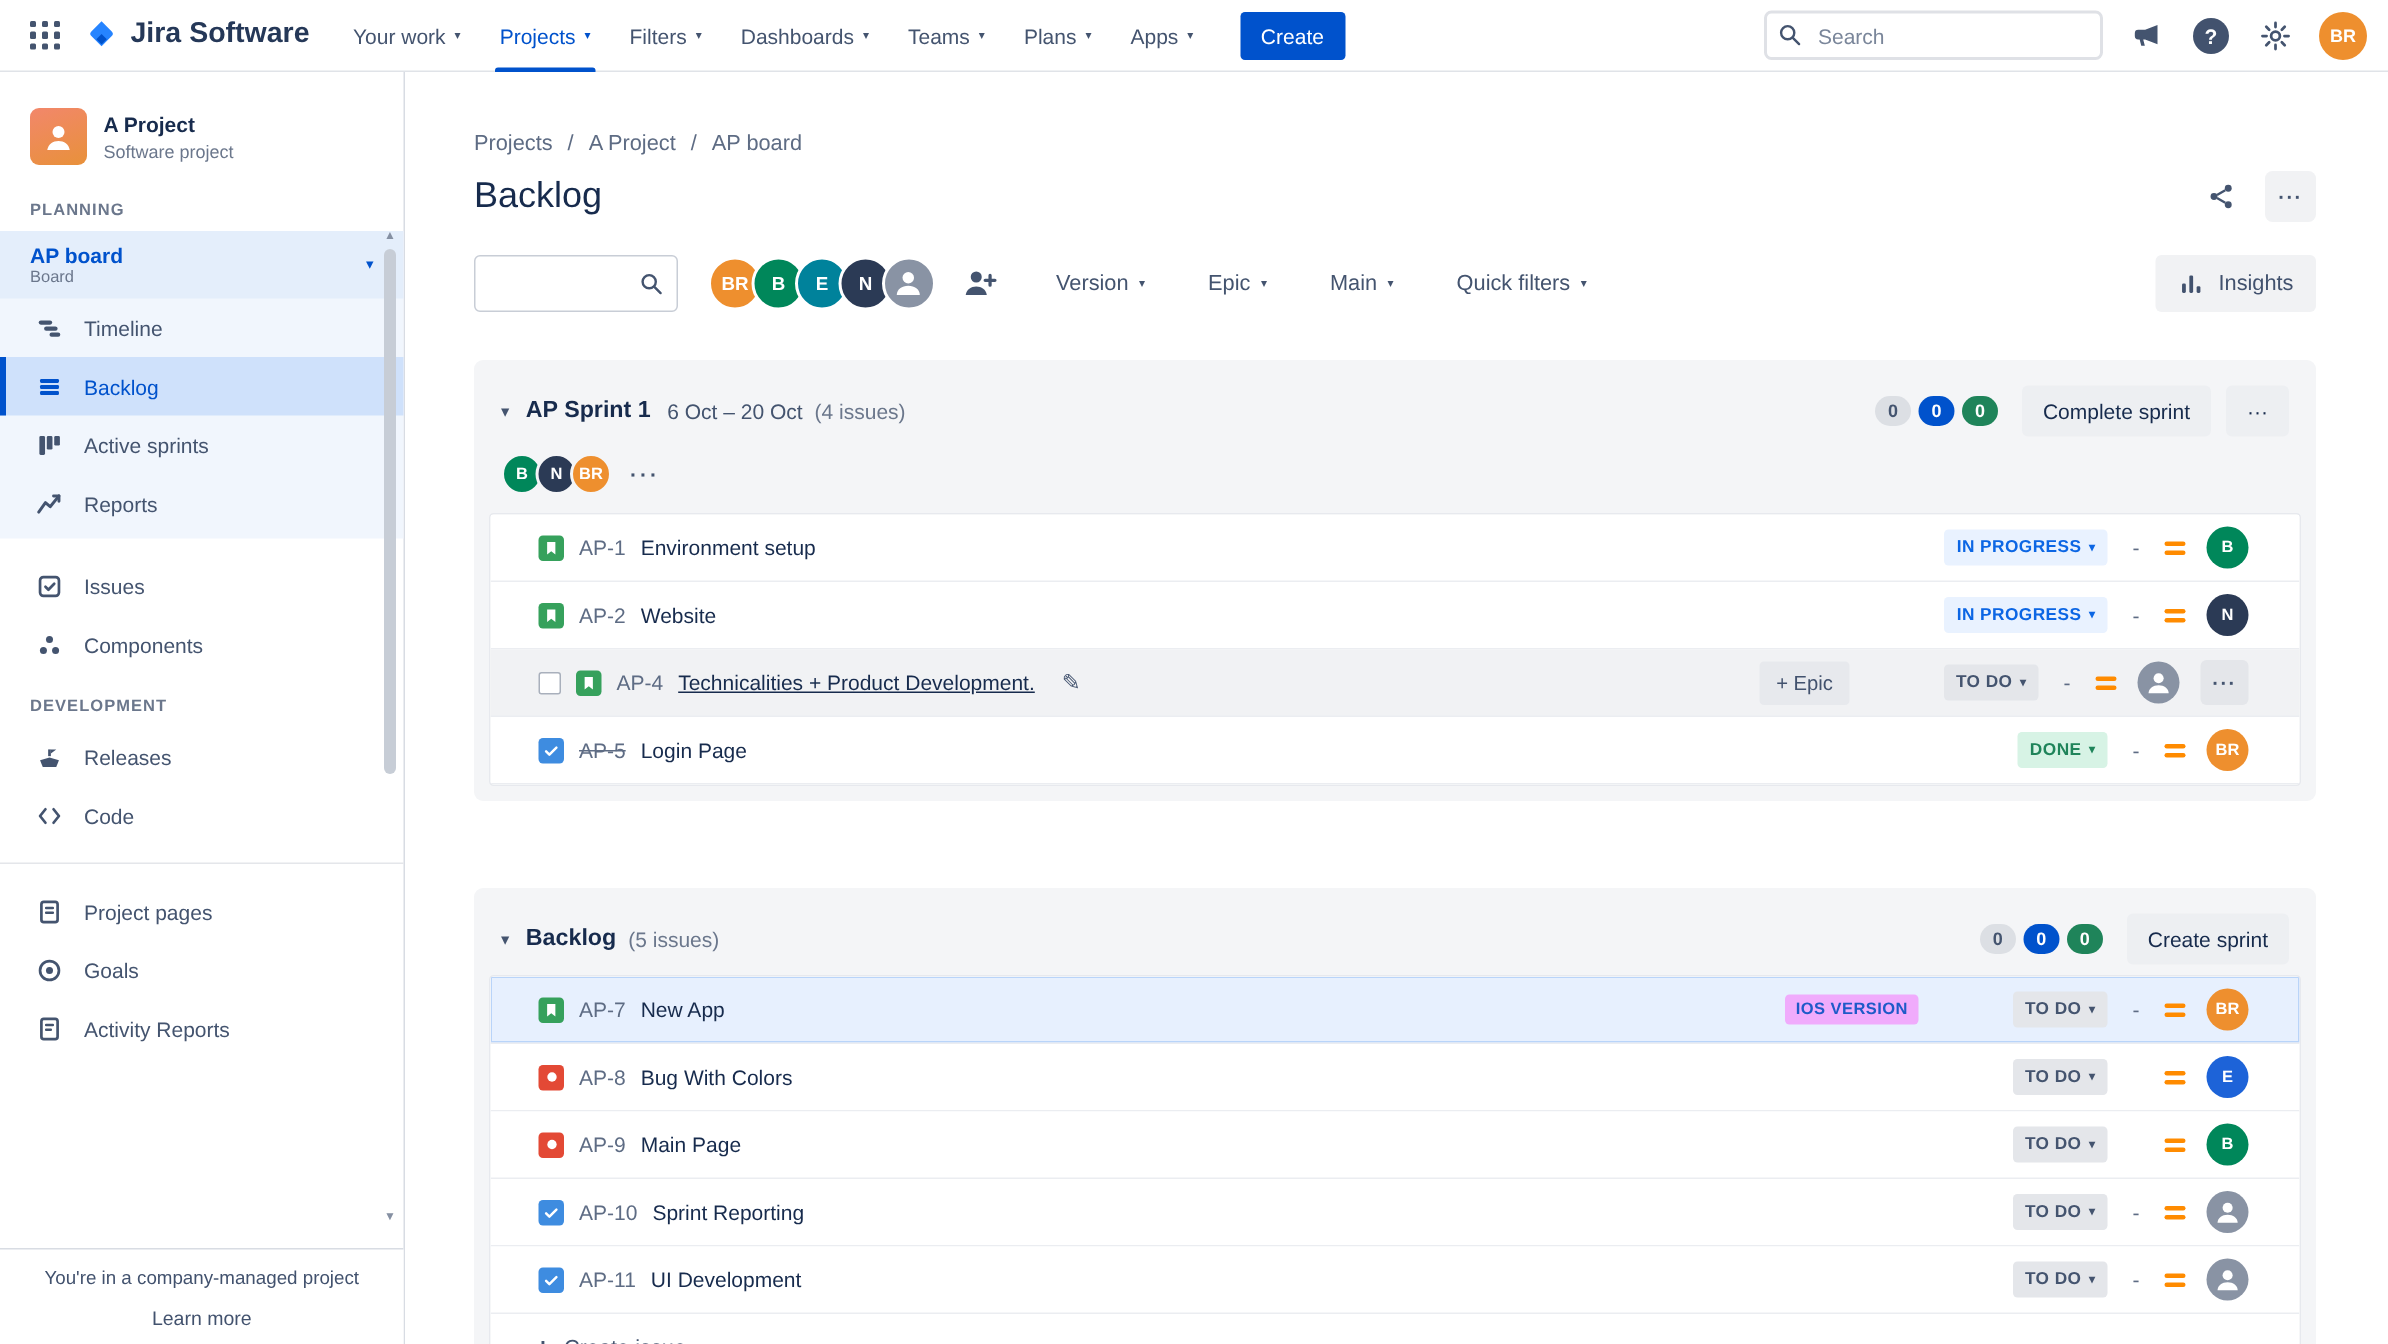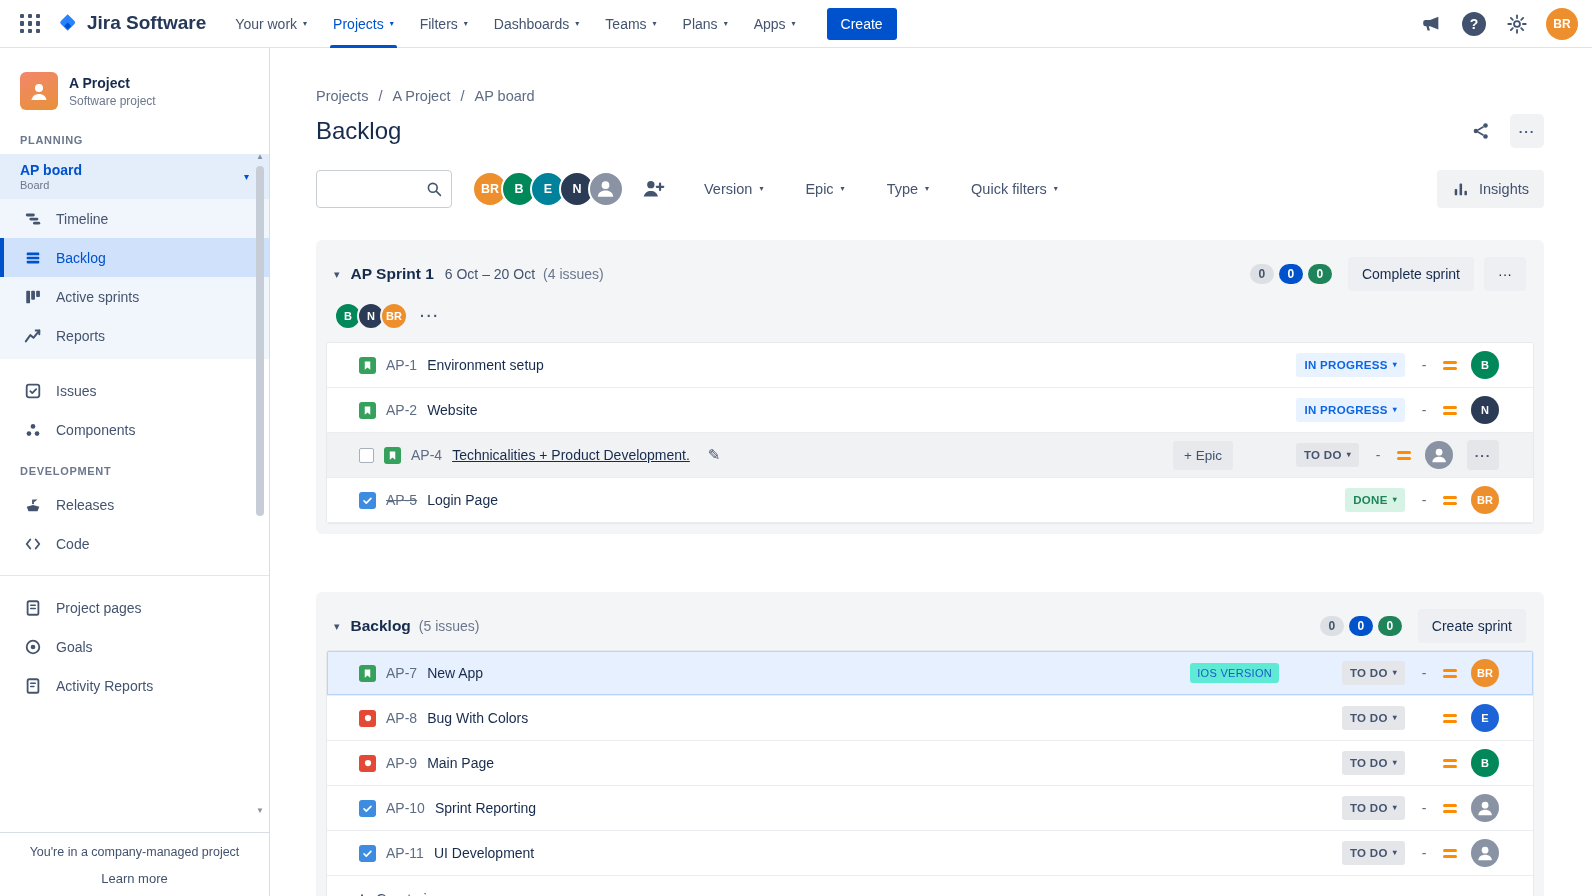--- a/index.html
+++ b/index.html
@@ -98,21 +98,21 @@
   .issue-row.selected{background:#E7F0FE;box-shadow:inset 0 0 0 1px #B9D4F9}
   .row-left{display:flex;align-items:center;gap:10px;min-width:0}
   .cbx{width:15px;height:15px;border:1px solid #A9B0BC;border-radius:2px;background:#fff;flex:none;cursor:pointer}
   .type-ic{width:17px;height:17px;border-radius:3px;display:flex;align-items:center;justify-content:center;flex:none}
   .ikey{font-size:14px;color:#5E6C84;white-space:nowrap}
   .ikey.resolved{text-decoration:line-through}
   .isum{font-size:14px;color:#172B4D;white-space:nowrap}
   .isum.editing{text-decoration:underline}
   .pencil{font-size:15px;color:#44546F;margin-left:8px;cursor:pointer}
   .row-right{margin-left:auto;display:flex;align-items:center;gap:14px}
-  .epic-pill{font-size:11px;font-weight:400;color:#1E5AC8;background:#5eead4;border-radius:3px;padding:4px 7px;letter-spacing:.3px}
+  .epic-pill{font-size:11px;font-weight:700;color:#1E5AC8;background:#f0abfc;border-radius:3px;padding:4px 7px;letter-spacing:.3px}
   .epic-add{background:#E7E9ED;border:none;border-radius:3px;height:29px;padding:0 11px;font-size:13.5px;color:#42526E;cursor:pointer}
   .status-slot{width:112px;display:flex;justify-content:flex-end}
   .status-chip{display:flex;align-items:center;gap:5px;height:24px;padding:0 8px;border-radius:3px;font-size:11.5px;font-weight:700;letter-spacing:.3px;cursor:pointer;white-space:nowrap}
   .st-todo{background:#E4E6EA;color:#44546F}
   .st-inprog{background:#E9F2FF;color:#0C66E4}
   .st-done{background:#D7F3E5;color:#1F845A}
   .estimate{font-size:14px;color:#5E6C84;width:10px;text-align:center}
   .prio{display:flex;flex-direction:column;gap:3px;width:14px}
   .prio i{height:3px;border-radius:1.5px;background:#FF8B00;display:block}
   .row-avatar{width:28px;height:28px;font-size:11px;cursor:pointer}
@@ -169,20 +169,27 @@
         <span>Plans</span>
         <span class="chev">▾</span>
       </div>
     <div class="mitem">
         <span>Apps</span>
         <span class="chev">▾</span>
       </div>
   </nav>
   <button class="create-btn">Create</button>
   <div class="tn-right">
+    <div class="searchbox">
+      <svg class="mag" width="16" height="16" viewBox="0 0 20 20" fill="none" stroke="#44546F" stroke-width="2">
+          <circle cx="8.5" cy="8.5" r="5.5"></circle>
+          <path d="M13 13l5 5" stroke-linecap="round"></path>
+        </svg>
+      <input placeholder="Search" style="">
+    </div>
     <button class="ticon">
       <svg width="22" height="22" viewBox="0 0 24 24" fill="currentColor">
           <path d="M20 4l-9 3.5H6a2.5 2.5 0 0 0-2.5 2.5v2A2.5 2.5 0 0 0 6 14.5h1l1.2 4.5h2.6L9.6 14.5h1.4L20 18z"></path>
         </svg>
     </button>
     <button class="ticon">
         <span class="help-circle">?</span>
       </button>
     <button class="ticon">
       <svg width="22" height="22" viewBox="0 0 24 24" fill="none" stroke="currentColor" stroke-width="2">
@@ -373,21 +380,21 @@
     <div class="filterbar">
       <div class="filter">
           <span>Version</span>
           <span class="chev">▾</span>
         </div>
       <div class="filter">
           <span>Epic</span>
           <span class="chev">▾</span>
         </div>
       <div class="filter">
-          <span>Type</span>
+          <span>Main</span>
           <span class="chev">▾</span>
         </div>
       <div class="filter">
           <span>Quick filters</span>
           <span class="chev">▾</span>
         </div>
     </div>
     <button class="insights-btn">
       <svg width="18" height="18" viewBox="0 0 20 20" fill="currentColor">
           <rect x="3" y="10" width="2.8" height="7" rx="1"></rect>

